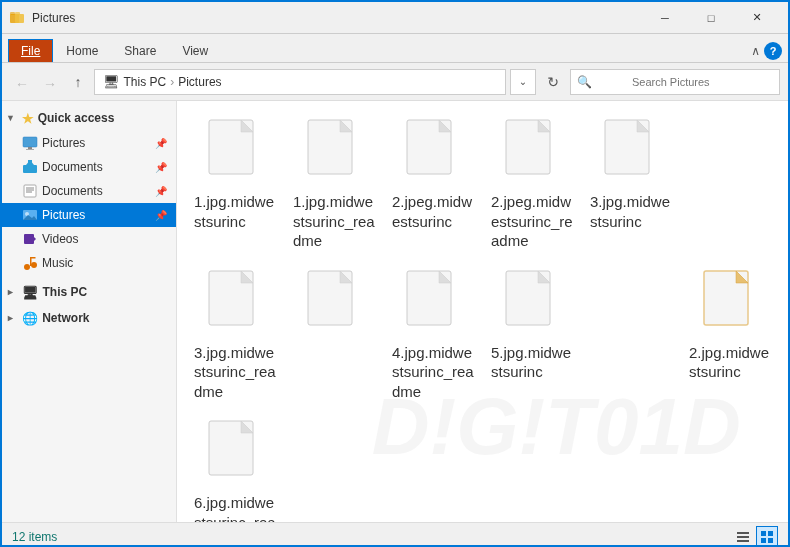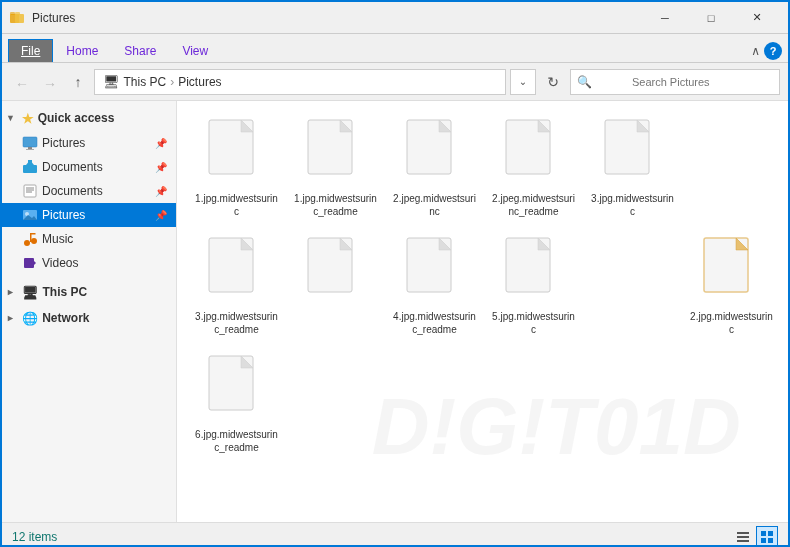--- a/index.html
+++ b/index.html
@@ -67,24 +67,24 @@
       align-items: flex-end;
       padding: 0 6px;
     }
     .ribbon-tab {
       padding: 4px 12px;
       font-size: 12px;
       cursor: pointer;
       border: 1px solid transparent;
       border-bottom: none;
       background: transparent;
-      color: #6d28d9;
+      color: #404040;
     }
     .ribbon-tab.active {
-      background: #737373;
+      background: #c2410c;
       color: #fff;
       border-color: #0078d7;
       text-decoration: underline;
     }
 
     
     .address-bar {
       height: 38px;
       background: #f0f0f0;
       display: flex;
@@ -251,23 +251,23 @@
       width: 60px;
       height: 70px;
       position: relative;
       margin-bottom: 4px;
     }
     .file-icon svg {
       width: 60px;
       height: 70px;
     }
     .file-name {
-      font-size: 10px;
+      font-size: 15px;
       color: #333;
-      text-align: center;
+      text-align: left;
       word-break: break-word;
       line-height: 1.3;
       max-width: 90px;
     }
 
     
     .status-bar {
       height: 28px;
       background: #f0f0f0;
       border-top: 1px solid #ddd;
@@ -423,37 +423,37 @@
             <polygon points="1,12 6,7 10,10 12,8 15,12" fill="#2a80c0"></polygon>
           </svg>
       </span>
       <span>Pictures</span>
       <span class="pin-icon" style="color:#fff;">📌</span>
     </div>
 
     <div class="sidebar-item indent-1">
       <span class="sidebar-icon">
         <svg width="14" height="14" viewBox="0 0 14 14">
+            <rect x="1" y="2" width="10" height="10" rx="1" fill="#6030a0"></rect>
+            <polygon points="11,5 13,7 11,9" fill="#6030a0"></polygon>
+          </svg>
+      </span>
+      <span>Videos</span>
+    </div>
+
+    <div class="sidebar-item indent-1">
+      <span class="sidebar-icon">
+        <svg width="14" height="14" viewBox="0 0 14 14">
             <circle cx="4" cy="11" r="3" fill="#e07000"></circle>
             <circle cx="11" cy="9" r="3" fill="#e07000"></circle>
             <rect x="7" y="1" width="1.5" height="9" fill="#e07000"></rect>
             <rect x="7" y="1" width="5.5" height="1.5" fill="#e07000"></rect>
           </svg>
       </span>
       <span>Music</span>
-    </div>
-
-    <div class="sidebar-item indent-1">
-      <span class="sidebar-icon">
-        <svg width="14" height="14" viewBox="0 0 14 14">
-            <rect x="1" y="2" width="10" height="10" rx="1" fill="#6030a0"></rect>
-            <polygon points="11,5 13,7 11,9" fill="#6030a0"></polygon>
-          </svg>
-      </span>
-      <span>Videos</span>
     </div>
 
     <div class="sidebar-header" style="margin-top:4px;">
       <span class="chevron">►</span>
       <span style="font-size:13px;">🖥</span>
       <span>This PC</span>
     </div>
 
     <div class="sidebar-header">
       <span class="chevron">►</span>

